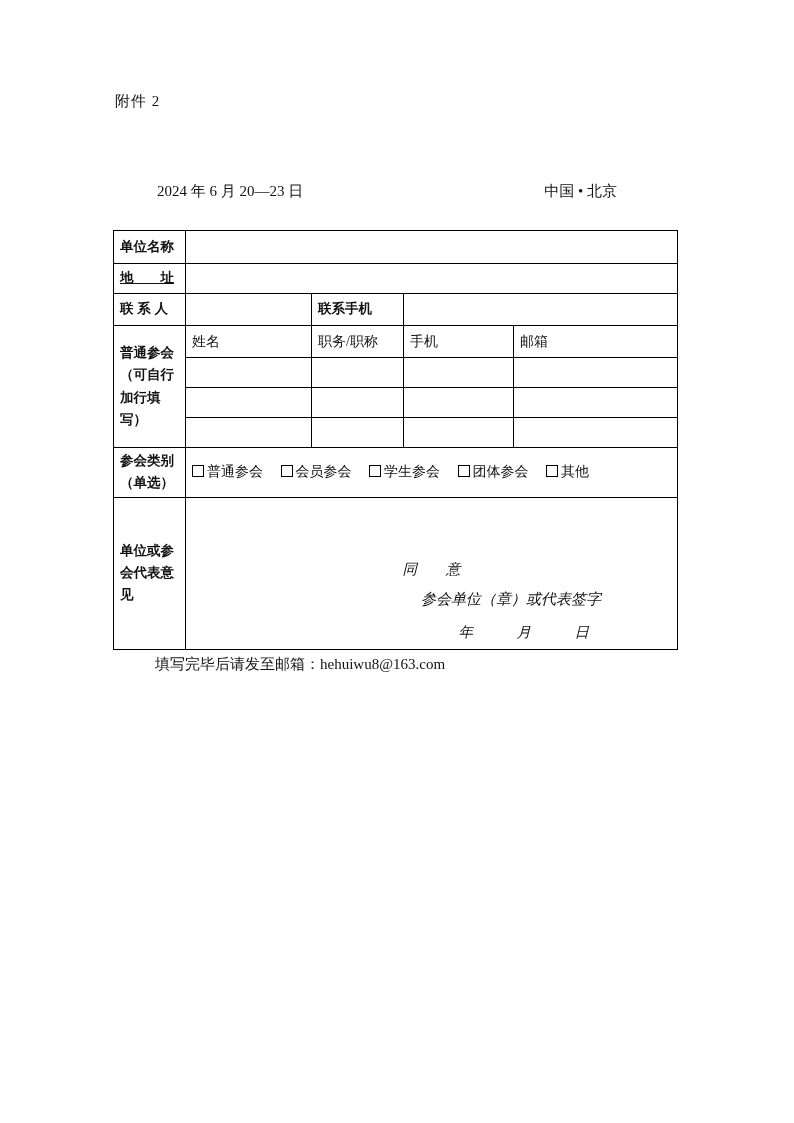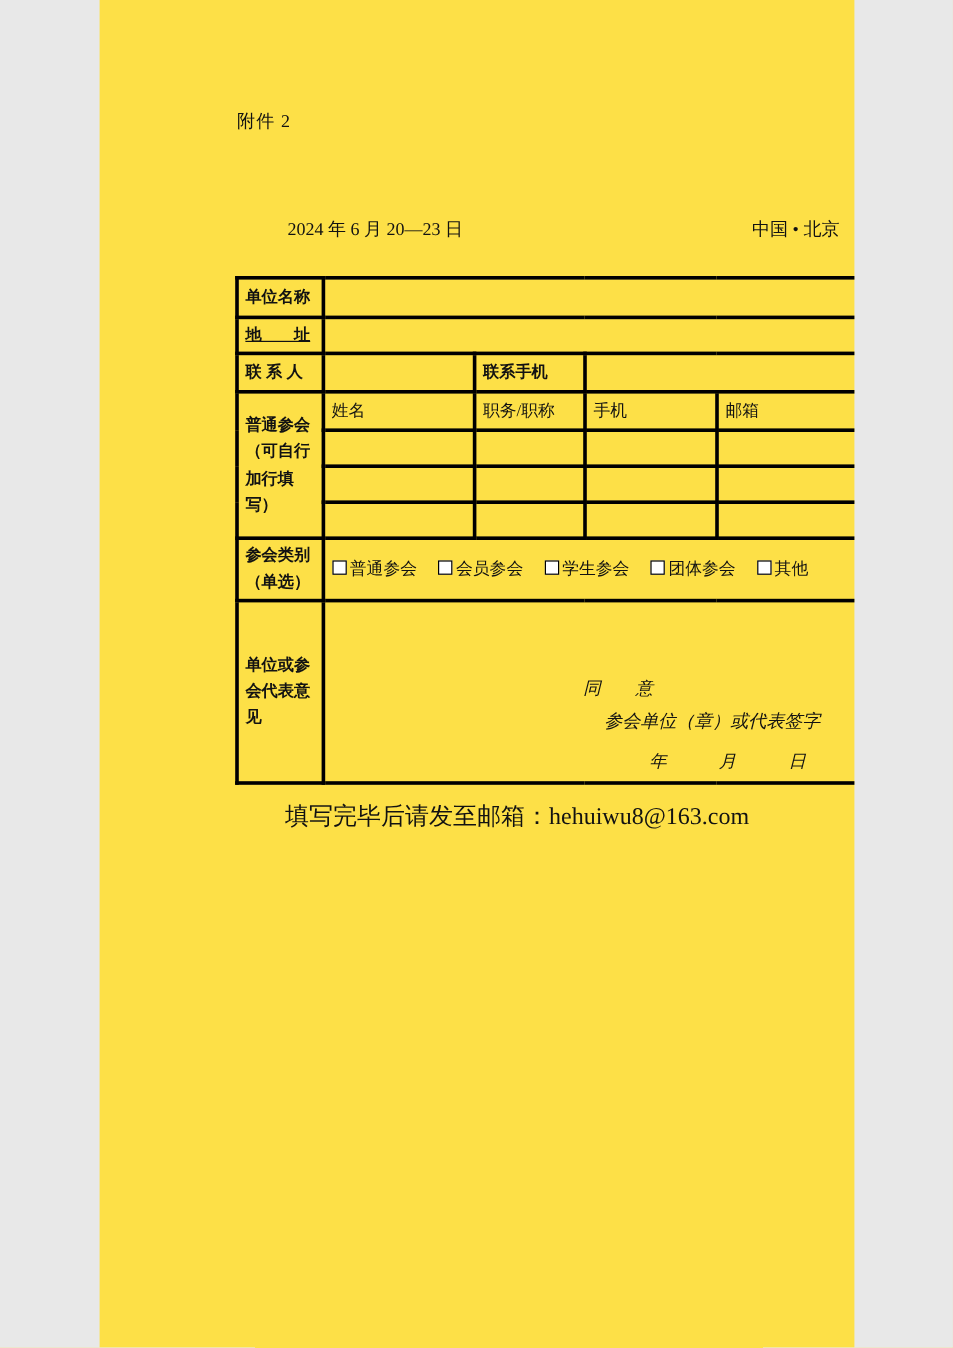--- a/index.html
+++ b/index.html
@@ -1,21 +1,21 @@
 <!DOCTYPE html>
 <html><head>
 <meta charset="utf-8">
 <style>
   * { box-sizing: border-box; }
   html, body { margin: 0; padding: 0; background: #e8e8e8; }
   .page {
     position: relative;
-    width: 629px;
+    width: 794px;
     height: 1123px;
-    background: #fde047;
+    background: #ffffff;
     margin: 0 auto;
     font-family: "Liberation Serif", "DejaVu Serif", serif;
     color: #121212;
     overflow: hidden;
   }
   .attachment {
     position: absolute;
     left: 115px;
     top: 92px;
     font-size: 15px;
@@ -45,21 +45,21 @@
   table.form-table {
     position: absolute;
     left: 113px;
     top: 230px;
     width: 564px;
     border-collapse: collapse;
     table-layout: fixed;
     font-size: 14px;
   }
   .form-table td, .form-table th {
-    border: 3px solid #000000;
+    border: 1px solid #000000;
     padding: 2px 6px;
     vertical-align: middle;
     font-weight: normal;
     text-align: left;
     overflow: hidden;
   }
   .form-table th.lbl {
     font-weight: bold;
     font-family: "Liberation Sans", "DejaVu Sans", sans-serif;
     font-size: 13.5px;
@@ -102,22 +102,21 @@
   }
   .date-line {
     position: absolute;
     bottom: 7px; right: 88px;
     font-size: 14.5px;
   }
   .footer-note {
     position: absolute;
     left: 155px;
     top: 655px;
-    font-size: 20px;
-    margin-top: 12px;
+    font-size: 15px;
   }
 </style>
 </head>
 <body>
 
 <div class="page">
 
   <div class="attachment">附件 2</div>
 
 

